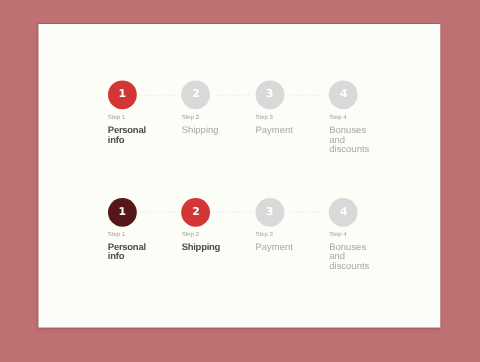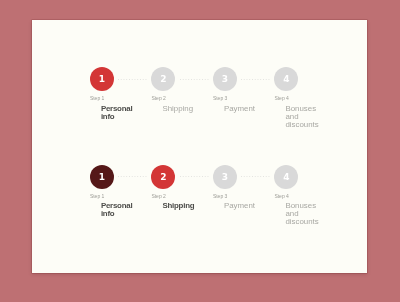--- a/index.html
+++ b/index.html
@@ -85,21 +85,21 @@
     top: 29.2px;
     left: 0;
     font-size: 5px;
     color: #9D9D97;
     line-height: 1;
     white-space: nowrap;
   }
   .label {
     position: absolute;
     top: 37.4px;
-    left: 11px;
+    left: 0;
     width: 41px;
     font-size: 7.9px;
     line-height: 8px;
     color: #A8A8A3;
   }
   .step.is-on .label {
     color: #4D4D4A;
     font-weight: 700;
     letter-spacing: -0.22px;
   }

